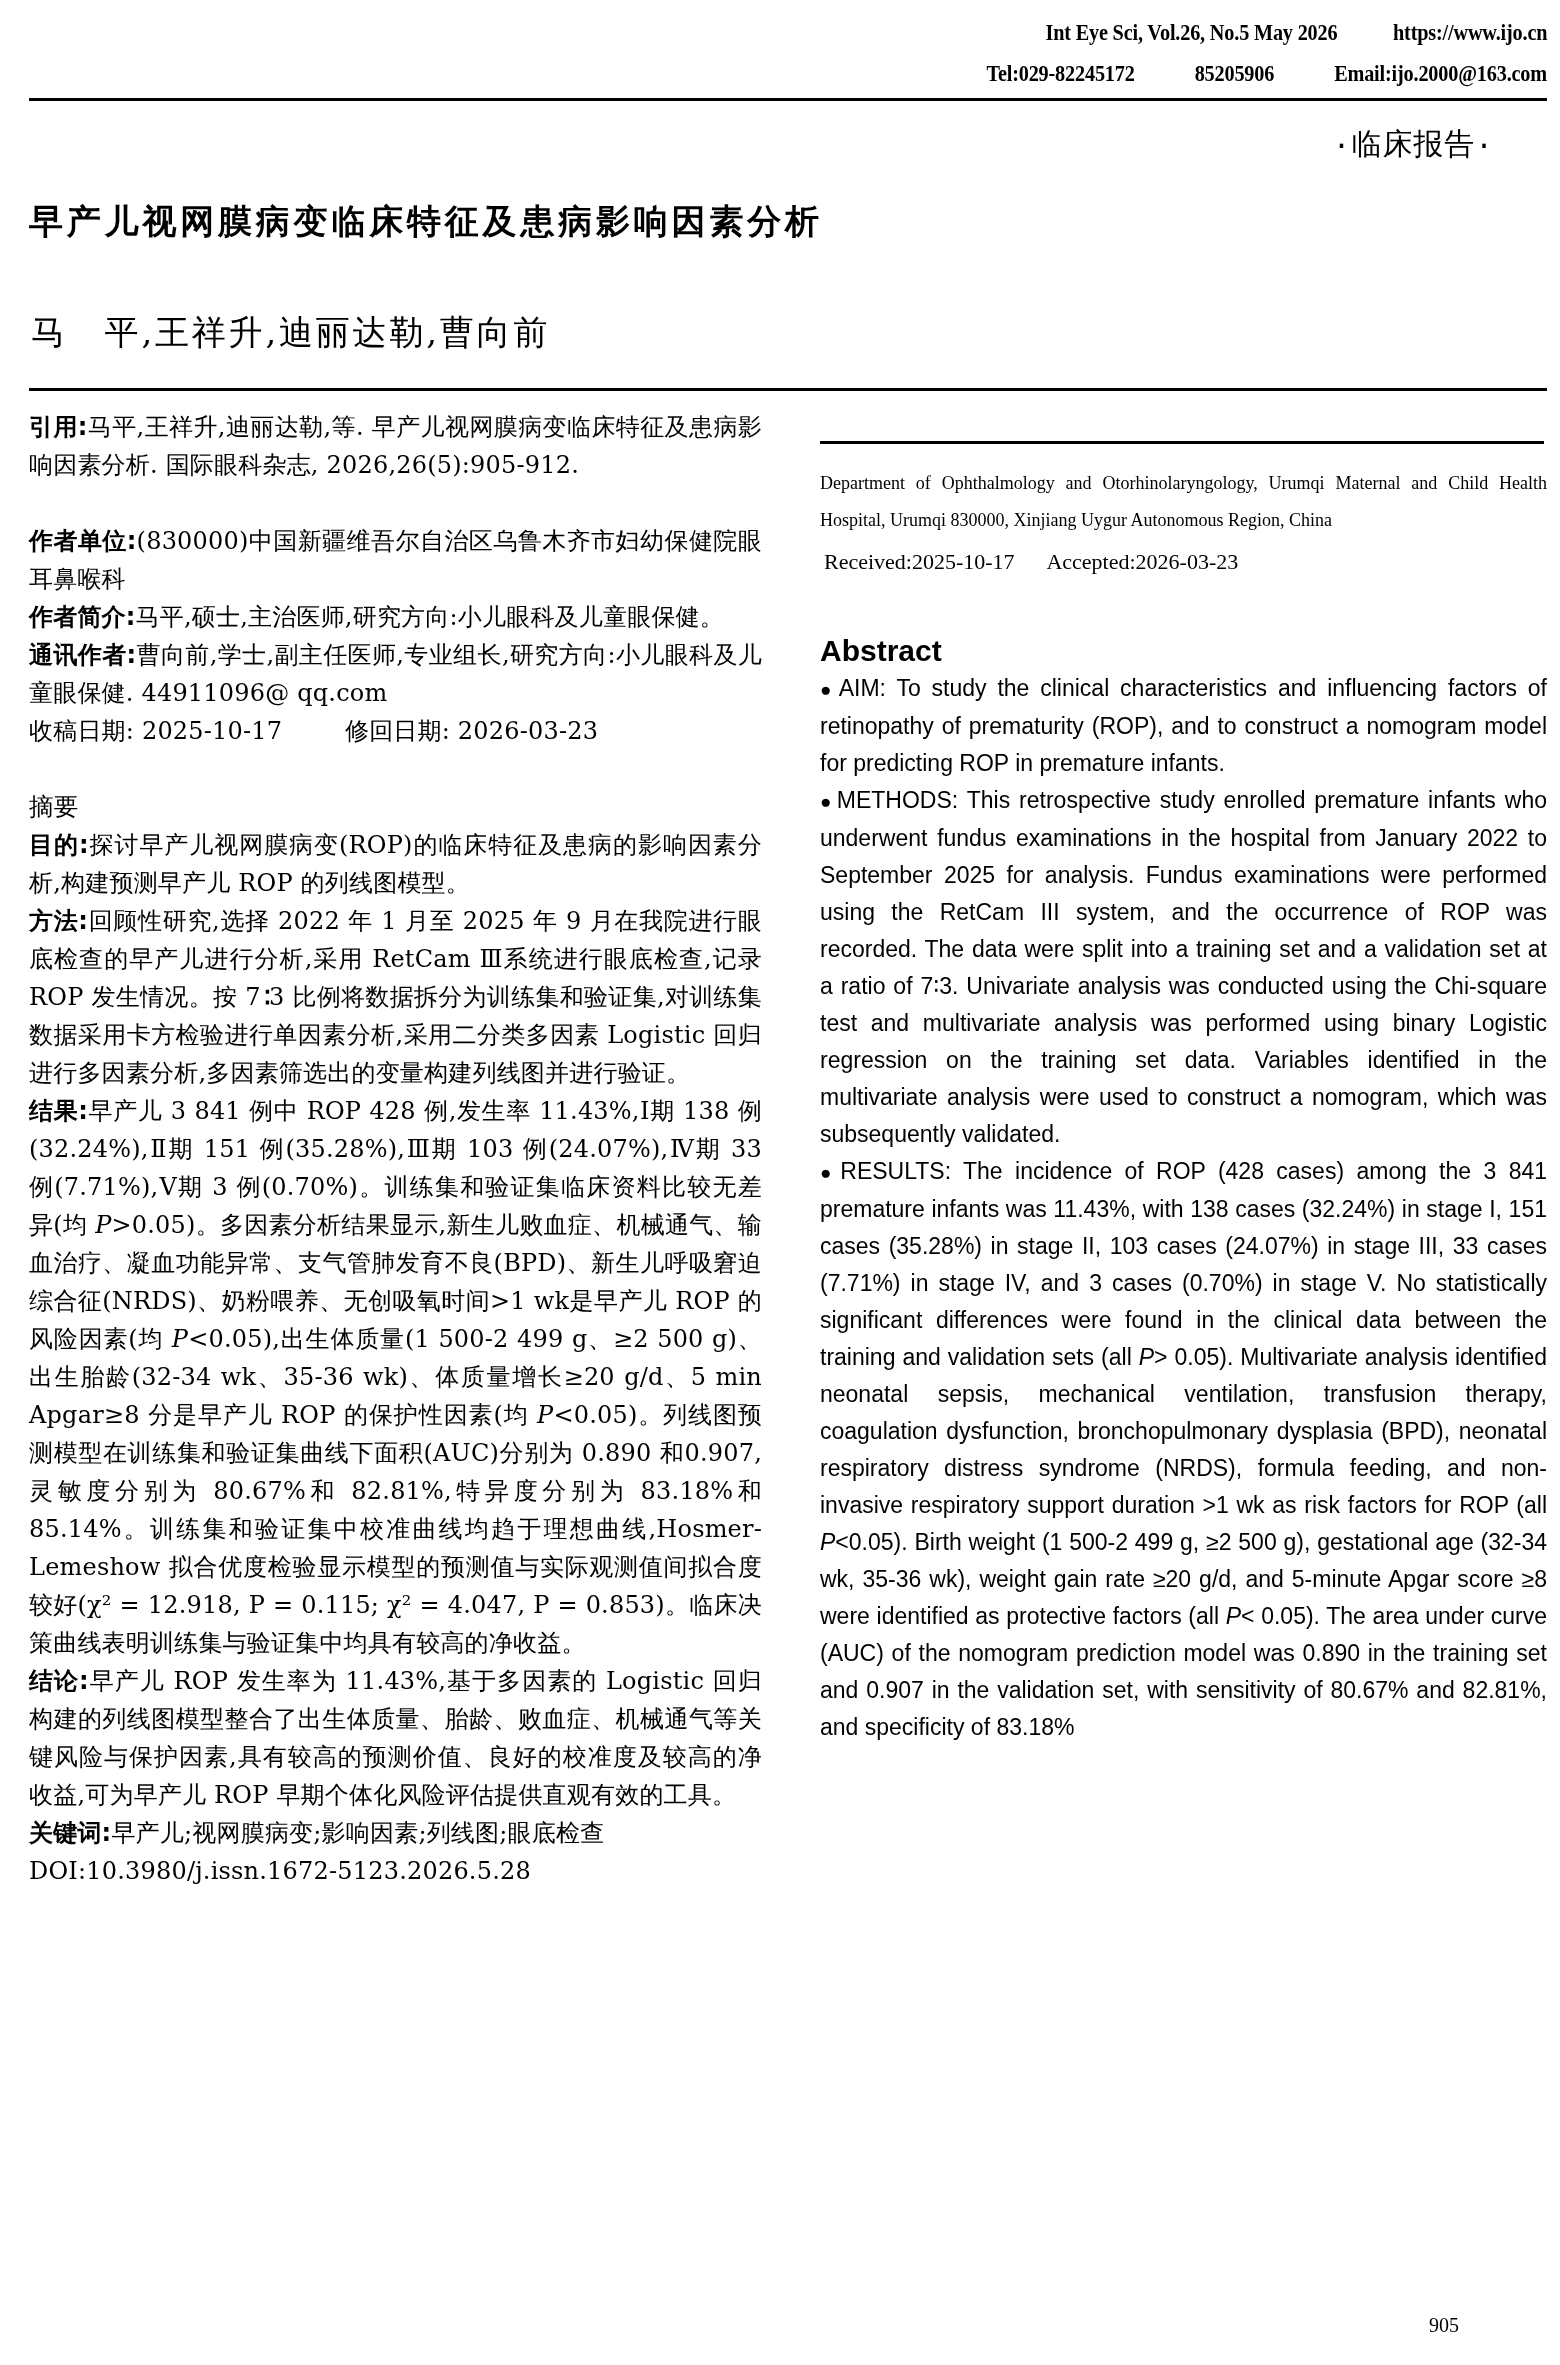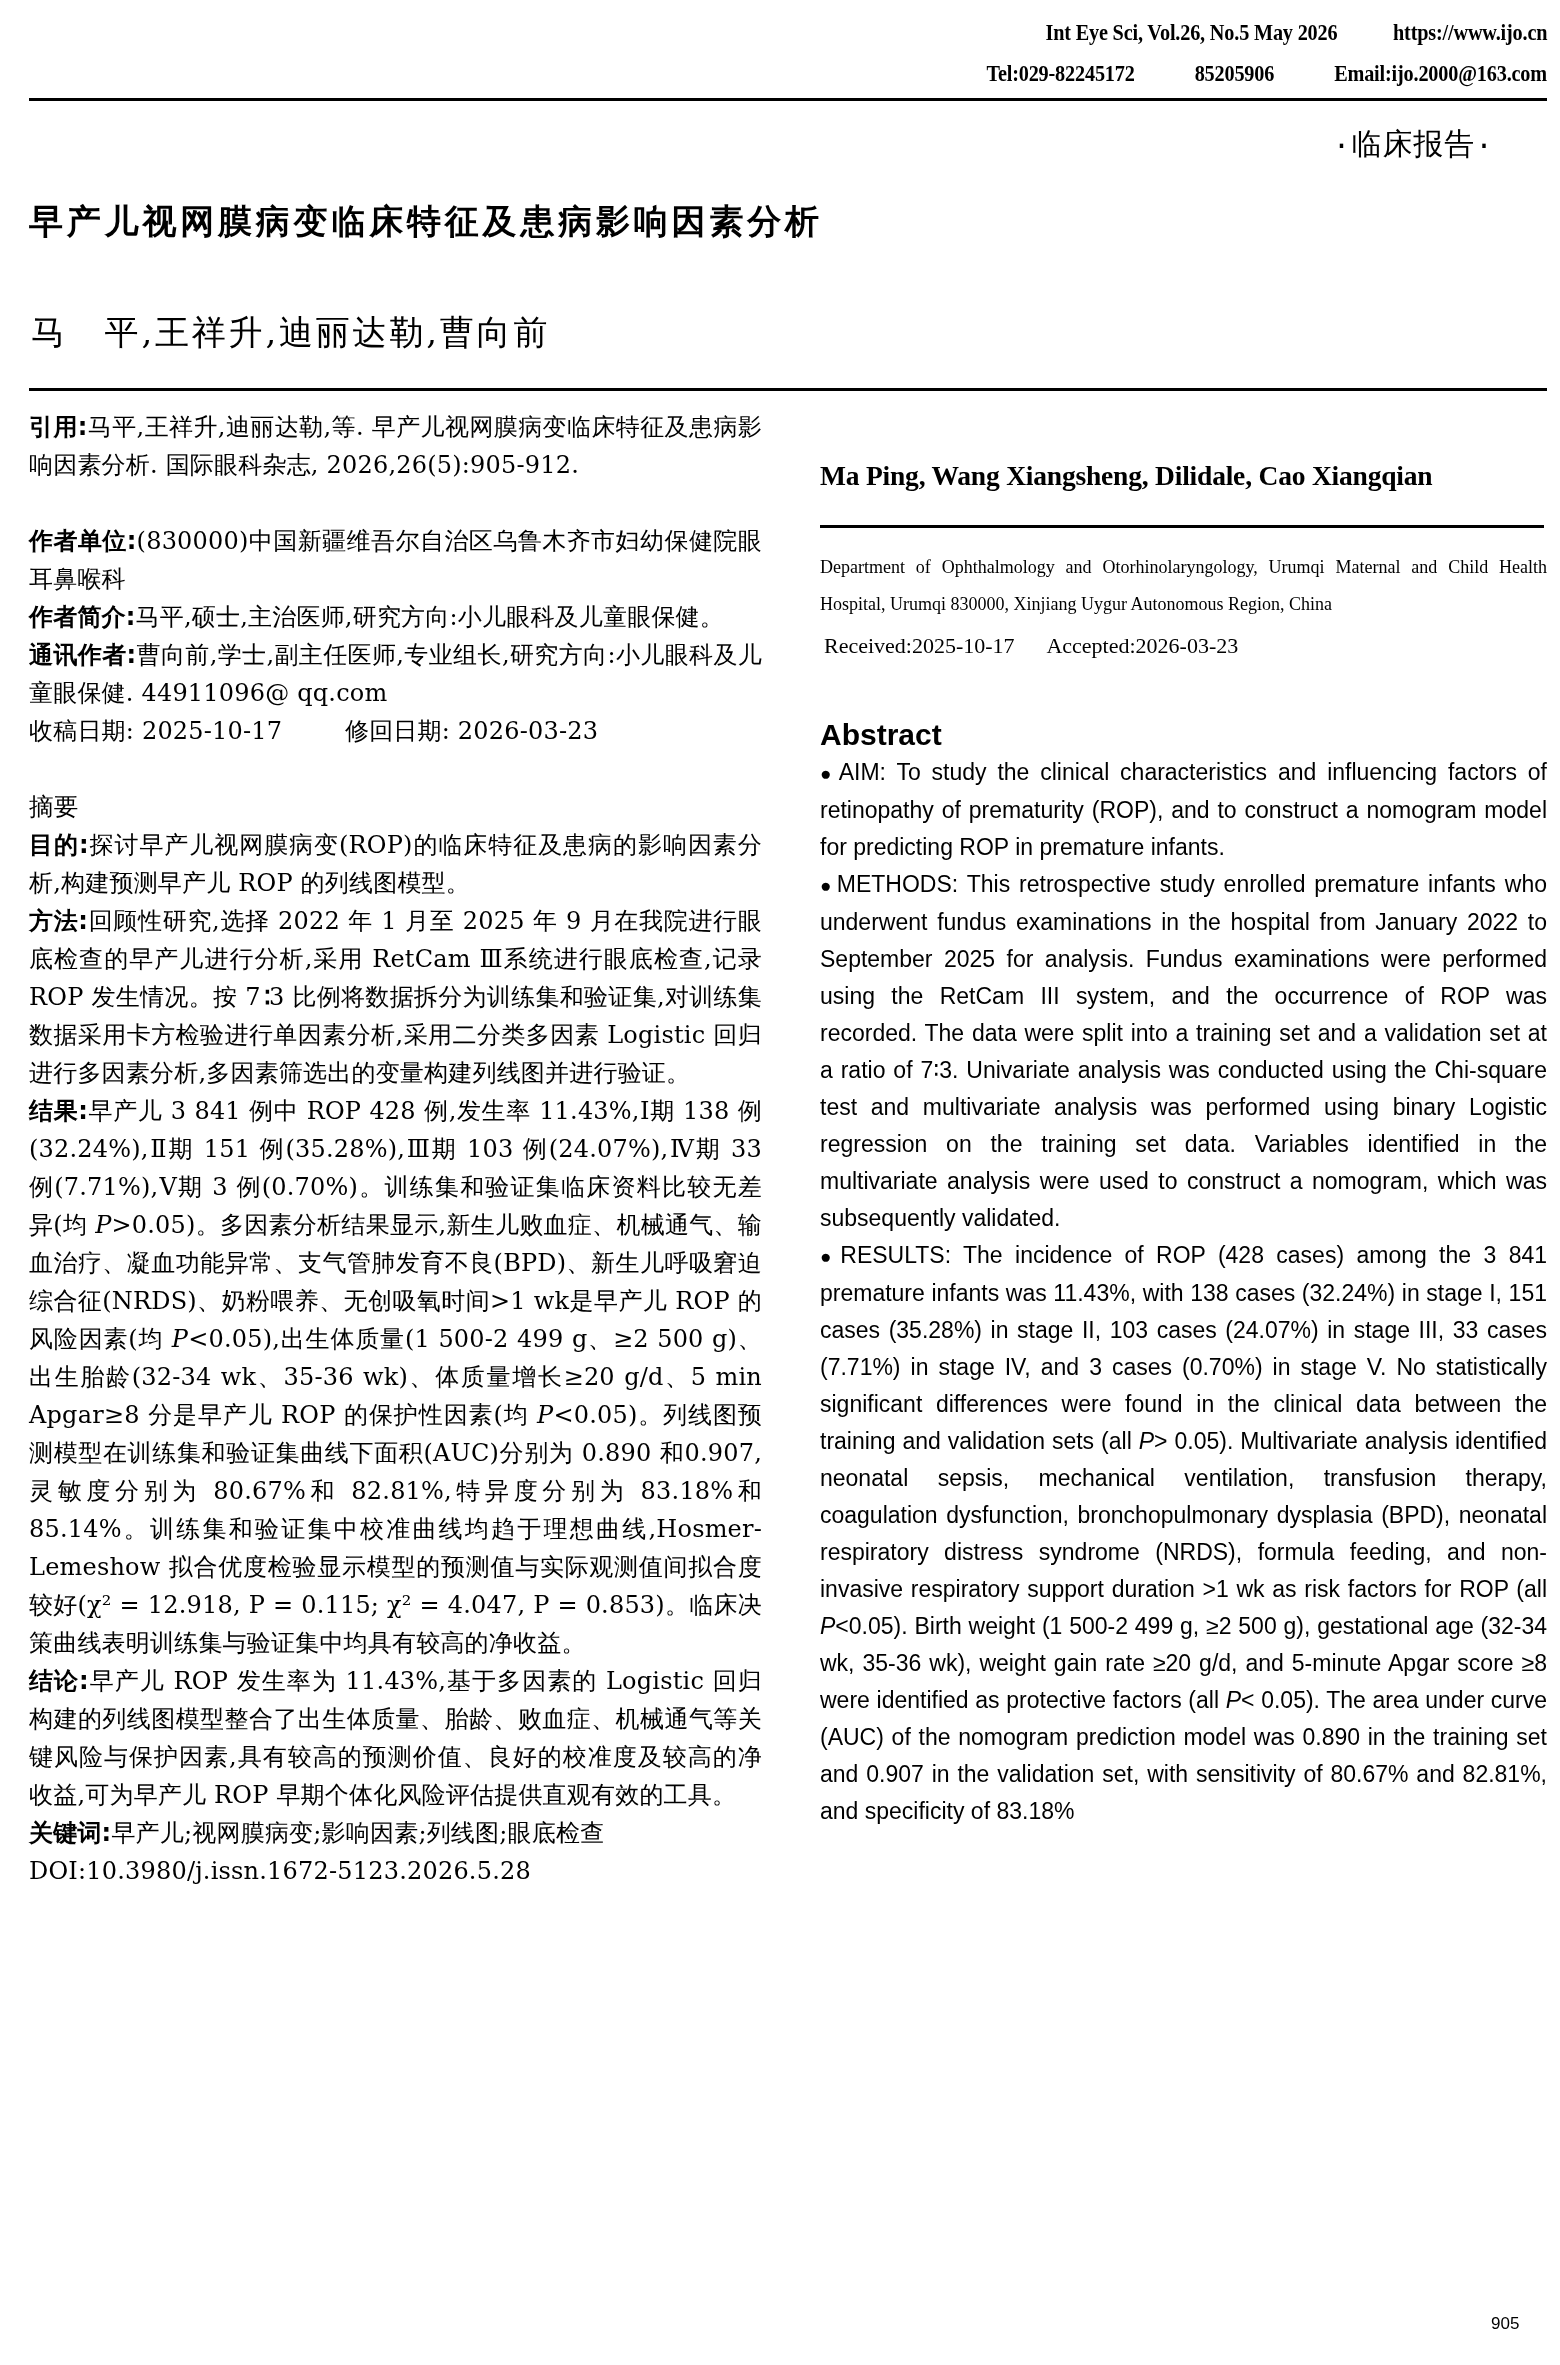--- a/index.html
+++ b/index.html
@@ -58,22 +58,22 @@
   .abstract-h {
     font-family: "Liberation Sans", sans-serif; font-weight: bold; font-size: 30px;
     margin: 52px 0 0 0; line-height: 38px;
   }
   .en-body {
     font-family: "Liberation Sans", sans-serif; font-size: 23px; line-height: 37px;
     text-align: justify; margin: 0;
   }
   .en-body .bul { font-size: 19px; margin-right: 2.8px; }
   .page-num {
-    position: absolute; top: 2314px; left: 1491px; font-family: Liberation Sans, sans-serif;
-    font-size: 17px;
+    position: absolute; top: 2314px; left: 1429px; font-family: Liberation Serif, serif;
+    font-size: 20px;
   }
   i.p { font-style: italic; }
 </style>
 </head>
 <body>
 
 <div class="hdr-line" style="top:20px;">
   <span>Int Eye Sci, Vol.26, No.5 May 2026</span>
   <span style="width:52px;"></span>
   <span>https://www.ijo.cn</span>
@@ -105,21 +105,20 @@
   <p class="abs-head">摘要</p>
   <p><span class="lbl">目的:</span><span>探讨早产儿视网膜病变(ROP)的临床特征及患病的影响因素分析,构建预测早产儿 ROP 的列线图模型。</span></p>
   <p><span class="lbl">方法:</span><span>回顾性研究,选择 2022 年 1 月至 2025 年 9 月在我院进行眼底检查的早产儿进行分析,采用 RetCam Ⅲ系统进行眼底检查,记录 ROP 发生情况。按 7∶3 比例将数据拆分为训练集和验证集,对训练集数据采用卡方检验进行单因素分析,采用二分类多因素 Logistic 回归进行多因素分析,多因素筛选出的变量构建列线图并进行验证。</span></p>
   <p><span class="lbl">结果:</span><span>早产儿 3 841 例中 ROP 428 例,发生率 11.43%,Ⅰ期 138 例(32.24%),Ⅱ期 151 例(35.28%),Ⅲ期 103 例(24.07%),Ⅳ期 33 例(7.71%),Ⅴ期 3 例(0.70%)。训练集和验证集临床资料比较无差异(均 </span><i class="p">P</i><span>&gt;0.05)。多因素分析结果显示,新生儿败血症、机械通气、输血治疗、凝血功能异常、支气管肺发育不良(BPD)、新生儿呼吸窘迫综合征(NRDS)、奶粉喂养、无创吸氧时间&gt;1 wk是早产儿 ROP 的风险因素(均 </span><i class="p">P</i><span>&lt;0.05),出生体质量(1 500-2 499 g、≥2 500 g)、出生胎龄(32-34 wk、35-36 wk)、体质量增长≥20 g/d、5 min Apgar≥8 分是早产儿 ROP 的保护性因素(均 </span><i class="p">P</i><span>&lt;0.05)。列线图预测模型在训练集和验证集曲线下面积(AUC)分别为 0.890 和0.907,灵敏度分别为 80.67%和 82.81%,特异度分别为 83.18%和 85.14%。训练集和验证集中校准曲线均趋于理想曲线,Hosmer-Lemeshow 拟合优度检验显示模型的预测值与实际观测值间拟合度较好(χ² = 12.918, P = 0.115; χ² = 4.047, P = 0.853)。临床决策曲线表明训练集与验证集中均具有较高的净收益。</span></p>
   <p><span class="lbl">结论:</span><span>早产儿 ROP 发生率为 11.43%,基于多因素的 Logistic 回归构建的列线图模型整合了出生体质量、胎龄、败血症、机械通气等关键风险与保护因素,具有较高的预测价值、良好的校准度及较高的净收益,可为早产儿 ROP 早期个体化风险评估提供直观有效的工具。</span></p>
   <p><span class="lbl">关键词:</span><span>早产儿;视网膜病变;影响因素;列线图;眼底检查</span></p>
   <p>DOI:10.3980/j.issn.1672-5123.2026.5.28</p>
 </div>
 
 <div class="col-right">
-  <p class="en-authors">Ma Ping, Wang Xiangsheng, Dilidale, Cao Xiangqian</p>
   <div class="r-rule"></div>
   <p class="aff">Department of Ophthalmology and Otorhinolaryngology, Urumqi Maternal and Child Health Hospital, Urumqi 830000, Xinjiang Uygur Autonomous Region, China</p>
   <p class="dates"><span>Received:2025-10-17</span>      <span>Accepted:2026-03-23</span></p>
   <p class="abstract-h">Abstract</p>
   <p class="en-body"><span class="bul">●</span><span>AIM:</span> <span>To study the clinical characteristics and influencing factors of retinopathy of prematurity (ROP), and to construct a nomogram model for predicting ROP in premature infants.</span></p>
   <p class="en-body"><span class="bul">●</span><span>METHODS:</span> <span>This retrospective study enrolled premature infants who underwent fundus examinations in the hospital from January 2022 to September 2025 for analysis. Fundus examinations were performed using the RetCam III system, and the occurrence of ROP was recorded. The data were split into a training set and a validation set at a ratio of 7∶3. Univariate analysis was conducted using the Chi-square test and multivariate analysis was performed using binary Logistic regression on the training set data. Variables identified in the multivariate analysis were used to construct a nomogram, which was subsequently validated.</span></p>
   <p class="en-body"><span class="bul">●</span><span>RESULTS:</span> <span>The incidence of ROP (428 cases) among the 3 841 premature infants was 11.43%, with 138 cases (32.24%) in stage I, 151 cases (35.28%) in stage II, 103 cases (24.07%) in stage III, 33 cases (7.71%) in stage IV, and 3 cases (0.70%) in stage V. No statistically significant differences were found in the clinical data between the training and validation sets (all </span><i class="p">P</i><span>&gt; 0.05). Multivariate analysis identified neonatal sepsis, mechanical ventilation, transfusion therapy, coagulation dysfunction, bronchopulmonary dysplasia (BPD), neonatal respiratory distress syndrome (NRDS), formula feeding, and non-invasive respiratory support duration &gt;1 wk as risk factors for ROP (all </span><i class="p">P</i><span>&lt;0.05). Birth weight (1 500-2 499 g, ≥2 500 g), gestational age (32-34 wk, 35-36 wk), weight gain rate ≥20 g/d, and 5-minute Apgar score ≥8 were identified as protective factors (all </span><i class="p">P</i><span>&lt; 0.05). The area under curve (AUC) of the nomogram prediction model was 0.890 in the training set and 0.907 in the validation set, with sensitivity of 80.67% and 82.81%, and specificity of 83.18%</span></p>
 </div>
 
 <div class="page-num">905</div>

